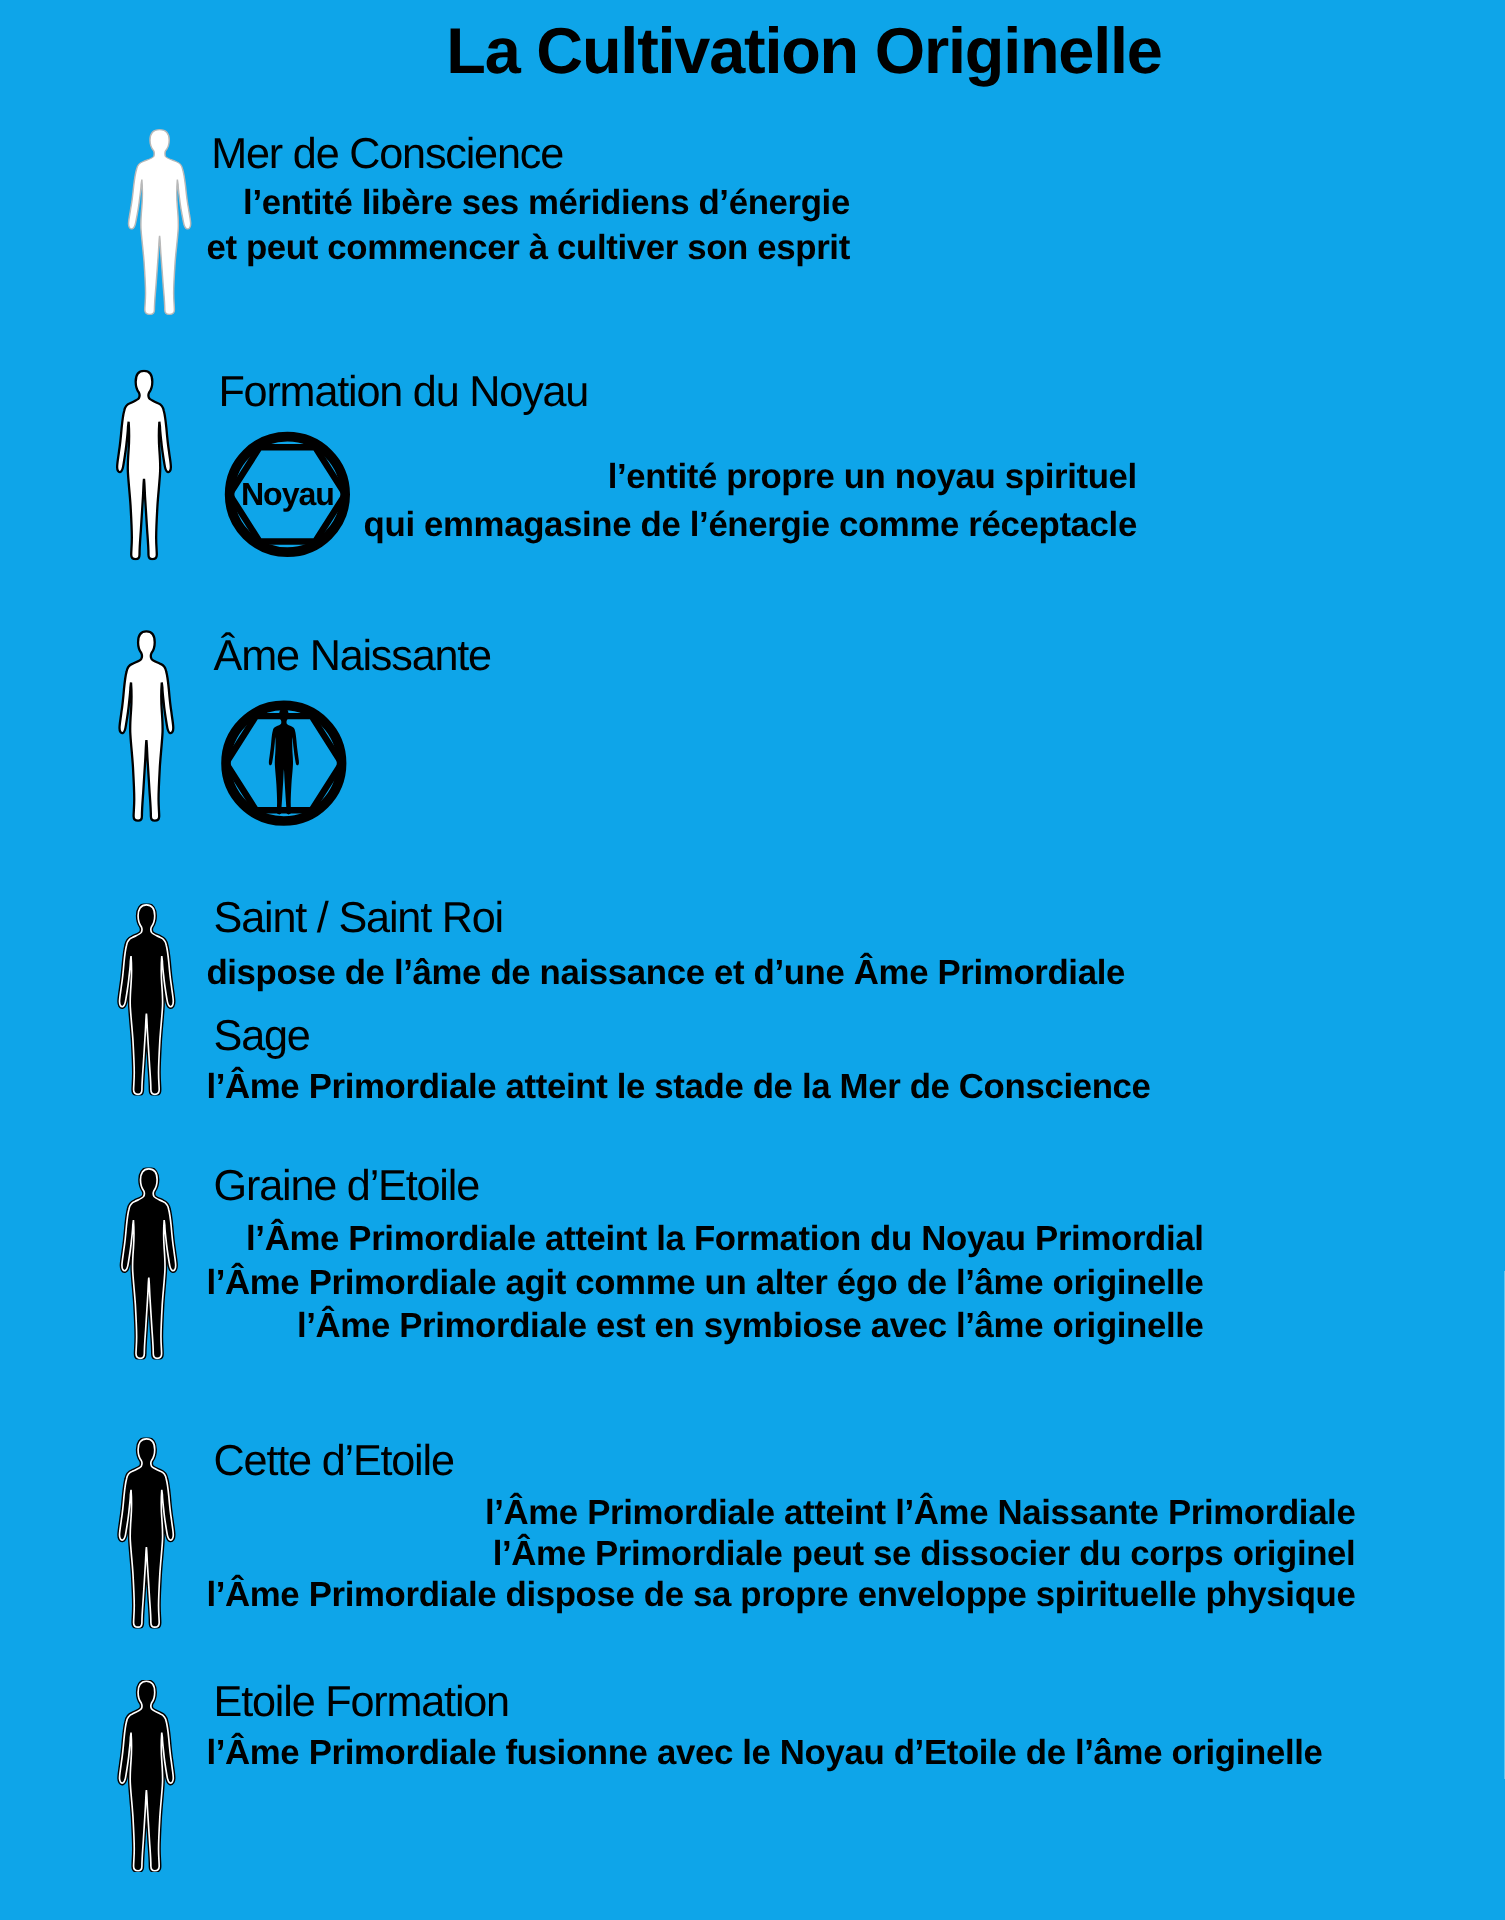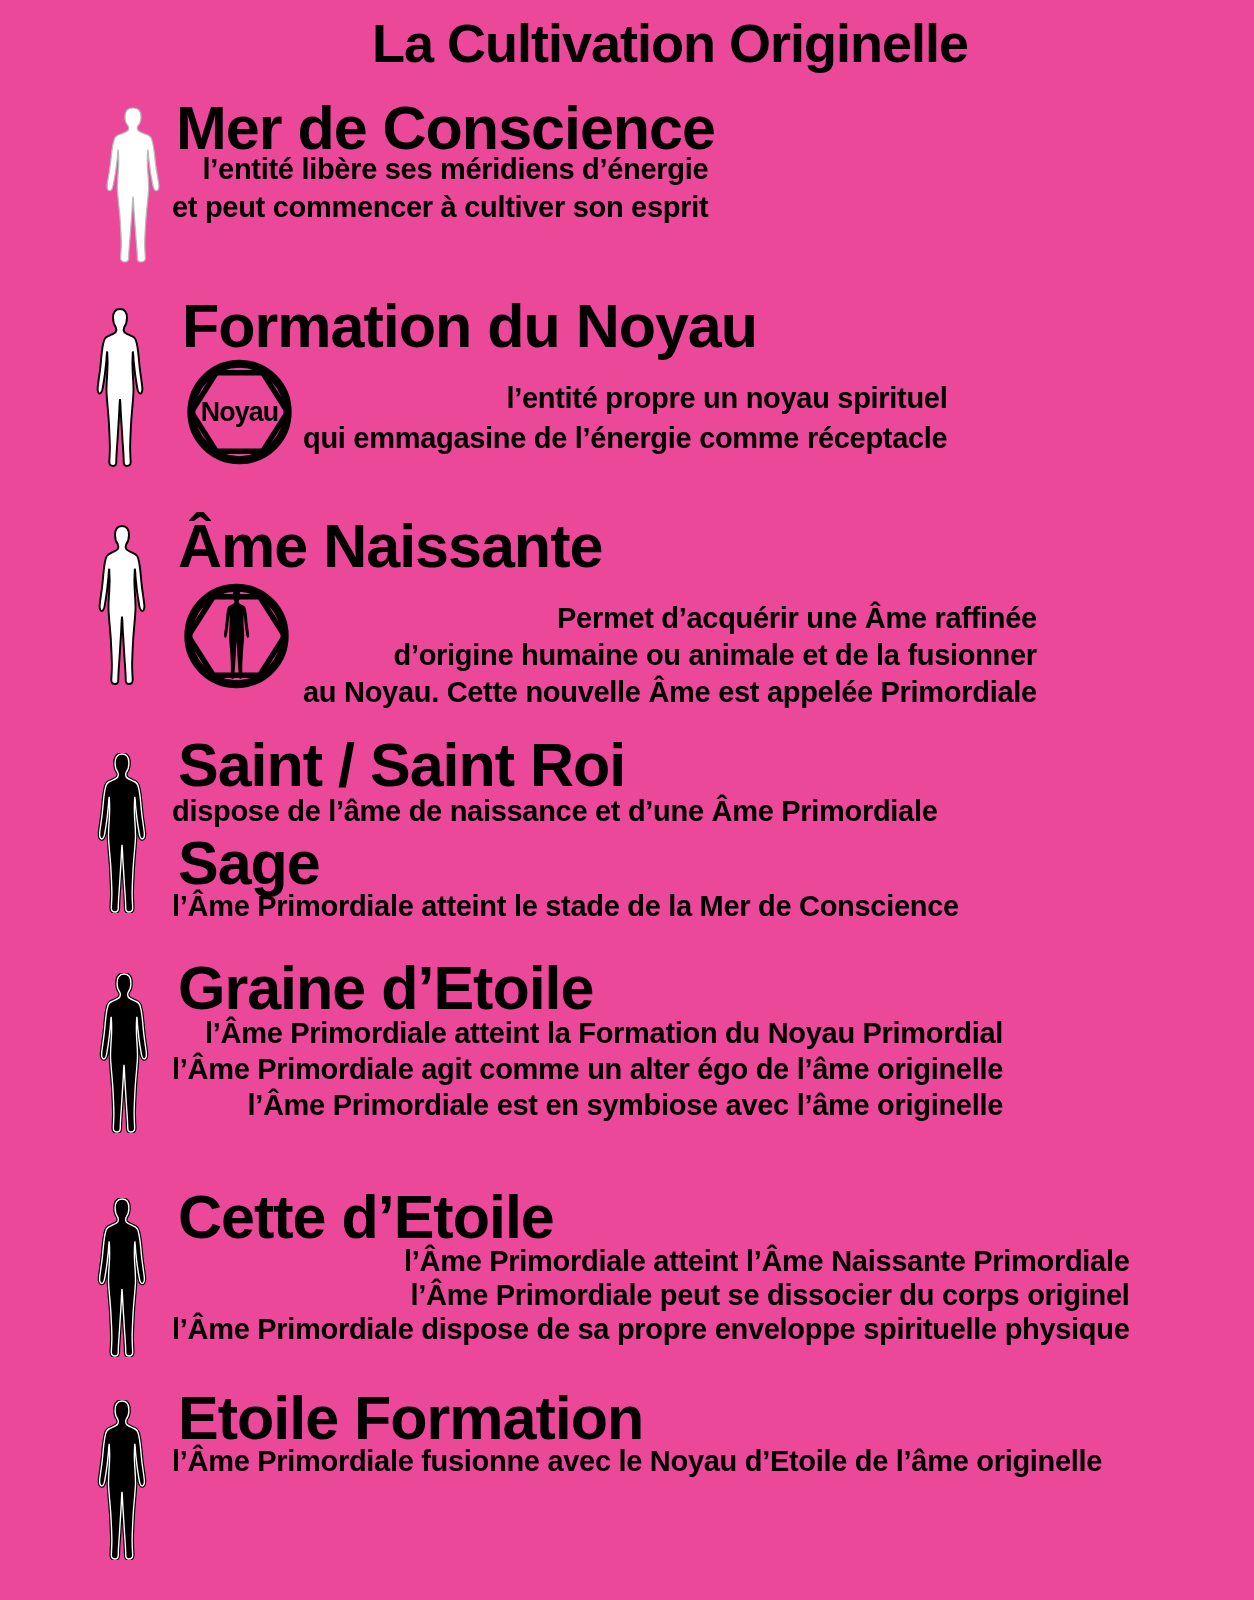--- a/index.html
+++ b/index.html
@@ -1,26 +1,26 @@
 <!DOCTYPE html>
 <html><head>
 <meta charset="utf-8">
 <style>
   html,body { margin:0; padding:0; background:#ffffff; }
   .page {
-    position:relative; width:1254px; height:1600px; background:#ec4899;
+    position:relative; width:1254px; height:1600px; background:#0ea5e9;
     color:#000; font-family:"Liberation Sans", sans-serif; overflow:hidden;
   }
   .title {
     position:absolute; left:0; right:0; top:12px; margin:0;
     padding-left:86px; text-align:center;
     font-size:54px; font-weight:bold; letter-spacing:-1px; white-space:nowrap;
   }
   .heading {
-    position:absolute; margin:0; font-size:61px; font-weight:bold;
+    position:absolute; margin:0; font-size:36px; font-weight:normal;
     line-height:54px; white-space:nowrap; letter-spacing:-1px;text-align:right;
   }
   .body { position:absolute; font-size:29px; font-weight:bold; white-space:nowrap; }
   .body .line { letter-spacing:-0.3px;text-align:right; }
   .fig { position:absolute; }
   .fig.light    use { fill:#ffffff; stroke:#b9b9b9; stroke-width:2; }
   .fig.outline  use { fill:#ffffff; stroke:#000000; stroke-width:3.6; }
   .fig.filled   use.outer { fill:#000000; stroke:#000000; stroke-width:7; }
   .fig.filled   use.inner { fill:#000000; stroke:#ffffff; stroke-width:2.6; }
   .icon { position:absolute; }
@@ -67,25 +67,20 @@
 
   <svg class="fig outline" style="left:90px;top:525px;width:64px;height:160px" viewBox="0 0 120 300" preserveAspectRatio="none">
     <use href="#human" xlink:href="#human"></use>
   </svg>
   <h2 class="heading" style="left:178px;top:519px">Âme Naissante</h2>
   <svg class="icon" style="left:183px;top:582px;width:107px;height:108px" viewBox="0 0 120 120">
     <circle class="ring" cx="60" cy="60" r="54"></circle>
     <polygon class="hex" points="6,60 34,16 86,16 114,60 86,104 34,104"></polygon>
     <use href="#human" xlink:href="#human" transform="translate(40,8) scale(0.335)" fill="#000"></use>
   </svg>
-  <div class="body" style="left:303px;top:600px;line-height:37px">
-    <div class="line">Permet d’acquérir une Âme raffinée</div>
-    <div class="line">d’origine humaine ou animale et de la fusionner</div>
-    <div class="line">au Noyau. Cette nouvelle Âme est appelée Primordiale</div>
-  </div>
 
   <svg class="fig filled" style="left:90px;top:753px;width:64px;height:160px" viewBox="0 0 120 300" preserveAspectRatio="none">
     <use class="outer" href="#human" xlink:href="#human"></use>
     <use class="inner" href="#human" xlink:href="#human"></use>
   </svg>
   <h2 class="heading" style="left:178px;top:738px">Saint / Saint Roi</h2>
   <div class="body" style="left:172px;top:793px;line-height:36px">
     <div class="line">dispose de l’âme de naissance et d’une Âme Primordiale</div>
   </div>
   <h2 class="heading" style="left:178px;top:836px">Sage</h2>

